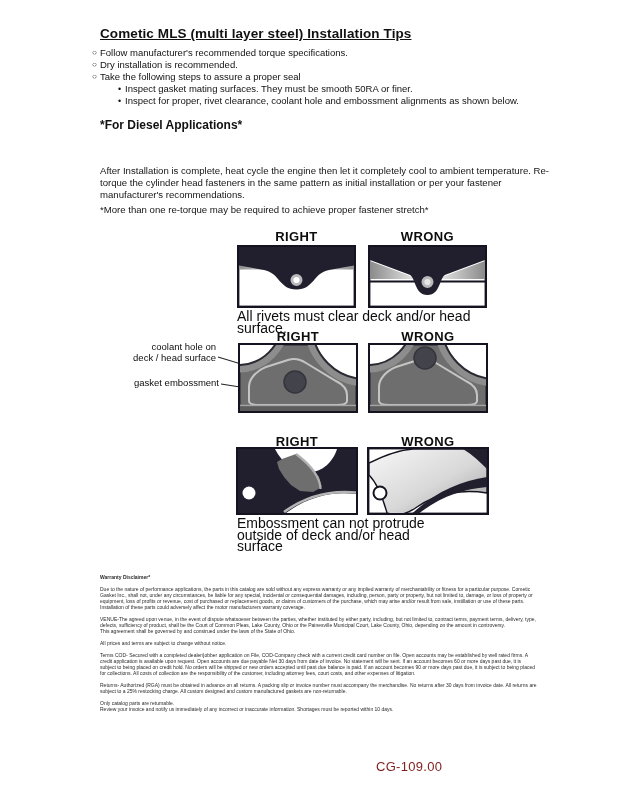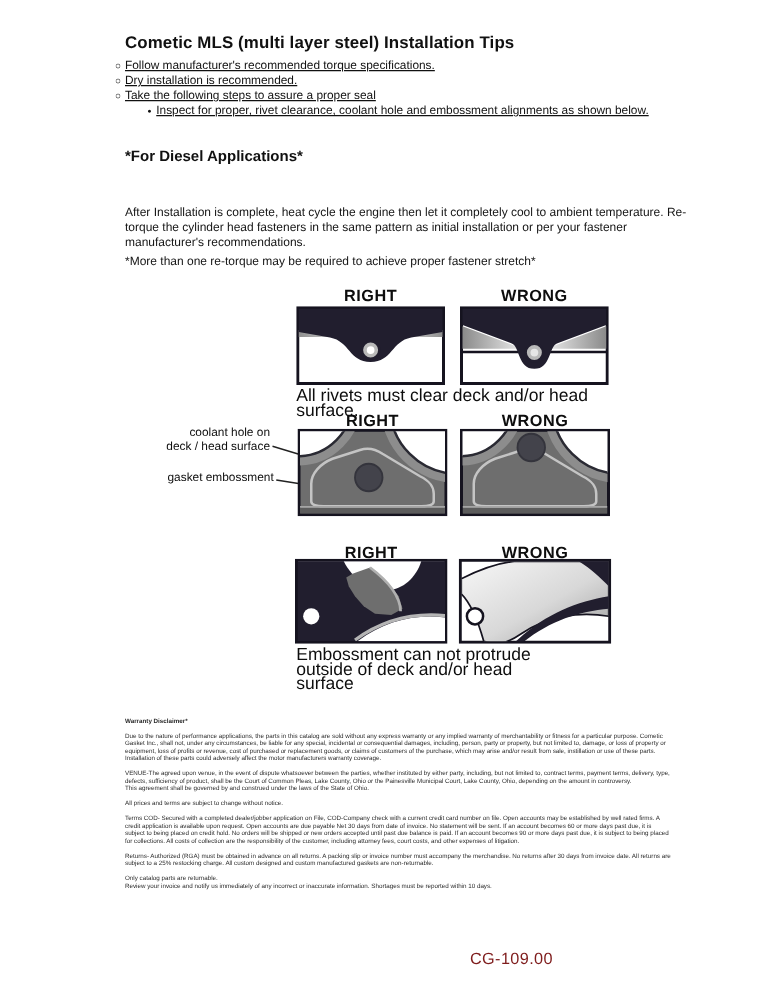--- a/index.html
+++ b/index.html
@@ -4,24 +4,24 @@
 <style>
   html,body{margin:0;padding:0;background:#e8e8e8;}
   .page{
     position:relative;width:618px;height:800px;background:#fff;
     font-family:"Liberation Sans","DejaVu Sans",sans-serif;color:#111;
     overflow:hidden;margin:0 auto;
   }
   .abs{position:absolute;}
   .title{
     left:100px;top:26px;width:360px;font-size:13.5px;font-weight:bold;
-    letter-spacing:.1px;white-space:nowrap;
+    text-decoration:underline;letter-spacing:.1px;white-space:nowrap;
   }
   .bullets{left:92px;top:47px;font-size:9.5px;line-height:12px;}
-  .brow{white-space:nowrap;text-decoration:underline;}
+  .brow{white-space:nowrap;}
   .bmark{display:inline-block;width:8px;font-size:8px;vertical-align:top;line-height:12px;}
   .sub{margin-left:26px;}
   .submark{display:inline-block;width:7px;font-size:9px;vertical-align:top;line-height:12px;}
   .h2{left:100px;top:118px;font-size:12px;font-weight:bold;white-space:nowrap;}
   .para{left:100px;font-size:9.6px;line-height:12.2px;color:#151515;}
   .p1{top:135px;width:448px;}
   .p2{top:165px;width:452px;}
   .note{top:204px;width:460px;white-space:nowrap;}
   .figlabel{font-size:13px;font-weight:600;letter-spacing:.4px;text-align:center;color:#0d0d0d;}
   .caption{font-size:14px;color:#0d0d0d;line-height:11.5px;}
@@ -37,20 +37,21 @@
 <body>
 
 <div class="page">
 
   <div class="abs title">Cometic MLS (multi layer steel) Installation Tips</div>
 
   <div class="abs bullets">
     <div class="brow"><span class="bmark">○</span><span>Follow manufacturer's recommended torque specifications.</span></div>
     <div class="brow"><span class="bmark">○</span><span>Dry installation is recommended.</span></div>
     <div class="brow"><span class="bmark">○</span><span>Take the following steps to assure a proper seal</span></div>
+    <div class="brow sub"><span class="submark">•</span><span>Inspect gasket mating surfaces.  They must be smooth 50RA or finer.</span></div>
     <div class="brow sub"><span class="submark">•</span><span>Inspect for proper, rivet clearance, coolant hole and embossment alignments as shown below.</span></div>
   </div>
 
   <div class="abs h2">*For Diesel Applications*</div>
   <div class="abs para p2">After Installation is complete, heat cycle the engine then let it completely cool to ambient temperature. Re-torque the cylinder head fasteners in the same pattern as initial installation or per your fastener manufacturer's recommendations.</div>
   <div class="abs para note">*More than one re-torque may be required to achieve proper fastener stretch*</div>
 
   <div class="abs figlabel" style="left:237px;top:229px;width:119px;">RIGHT</div>
   <div class="abs figlabel" style="left:368px;top:229px;width:119px;">WRONG</div>
 

